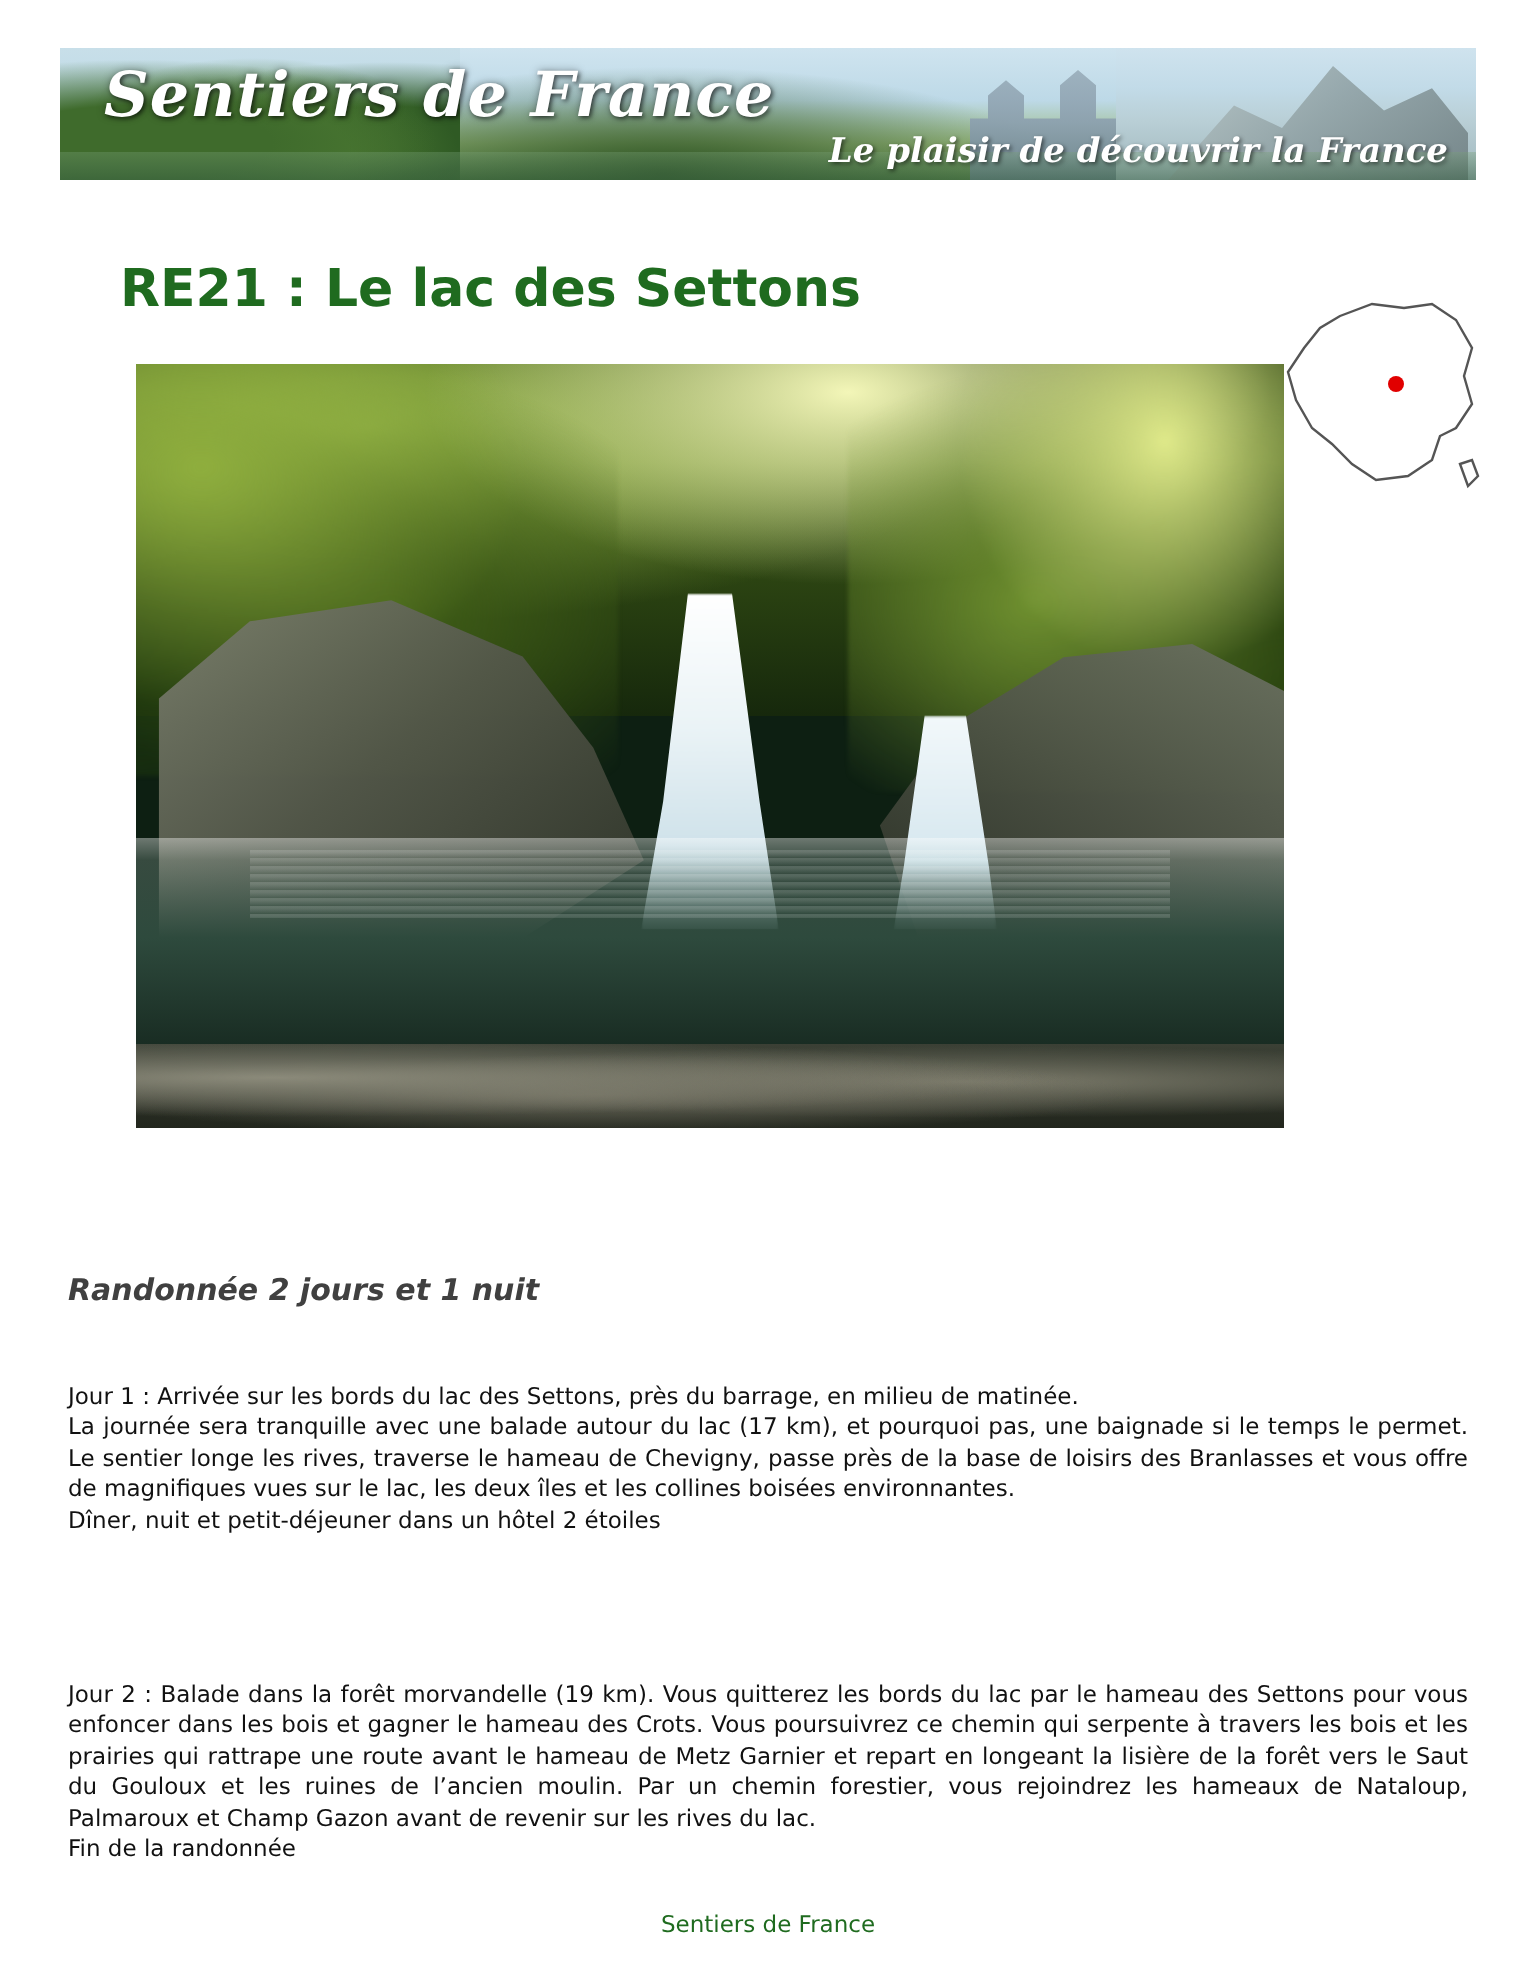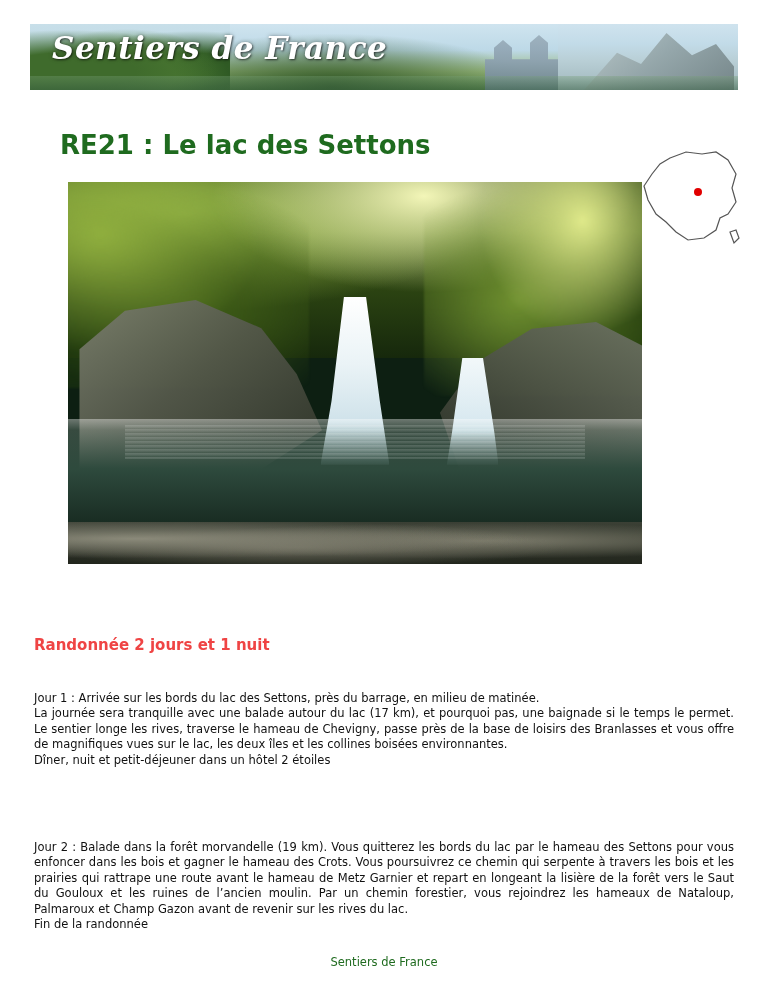--- a/index.html
+++ b/index.html
@@ -201,22 +201,23 @@
       linear-gradient(to bottom, #3b4035 0%, #22261d 100%);
   }
 
   
   .subhead {
     position: absolute;
     left: 34px;
     top: 624px;
     font-size: 15px;
     font-weight: bold;
-    color: #ef4444;
-    white-space: nowrap;
+    color: #404040;
+    white-space: nowrap;
+    font-style: italic;
   }
   .para {
     position: absolute;
     left: 34px;
     width: 700px;
     font-size: 11.5px;
     color: #111111;
     line-height: 15.5px;
     text-align: justify;
   }
@@ -237,20 +238,21 @@
 <body>
 
 <div class="banner">
   <div class="banner-sky"></div>
   <div class="banner-left-trees"></div>
   <div class="banner-mid"></div>
   <div class="banner-castle"></div>
   <div class="banner-rock"></div>
   <div class="banner-water"></div>
   <div class="banner-title">Sentiers de France</div>
+  <div class="banner-subtitle">Le plaisir de découvrir la France</div>
 </div>
 
 <h1 class="page-title">RE21 : Le lac des Settons</h1>
 
 <div class="map-wrap">
   <svg width="110" height="105" viewBox="0 0 110 105" aria-hidden="true">
     <path d="M34 10 L50 4 L66 6 L80 4 L92 12 L100 26 L96 40 L100 54 L92 66 L84 70 L80 82 L68 90 L52 92 L40 84 L30 74 L20 66 L12 52 L8 38 L16 26 L24 16 Z" fill="#ffffff" stroke="#555555" stroke-width="1.2"></path>
     <path d="M94 84 L100 82 L103 90 L98 95 Z" fill="#ffffff" stroke="#555555" stroke-width="1.2"></path>
     <circle cx="62" cy="44" r="4" fill="#e10000"></circle>
   </svg>

